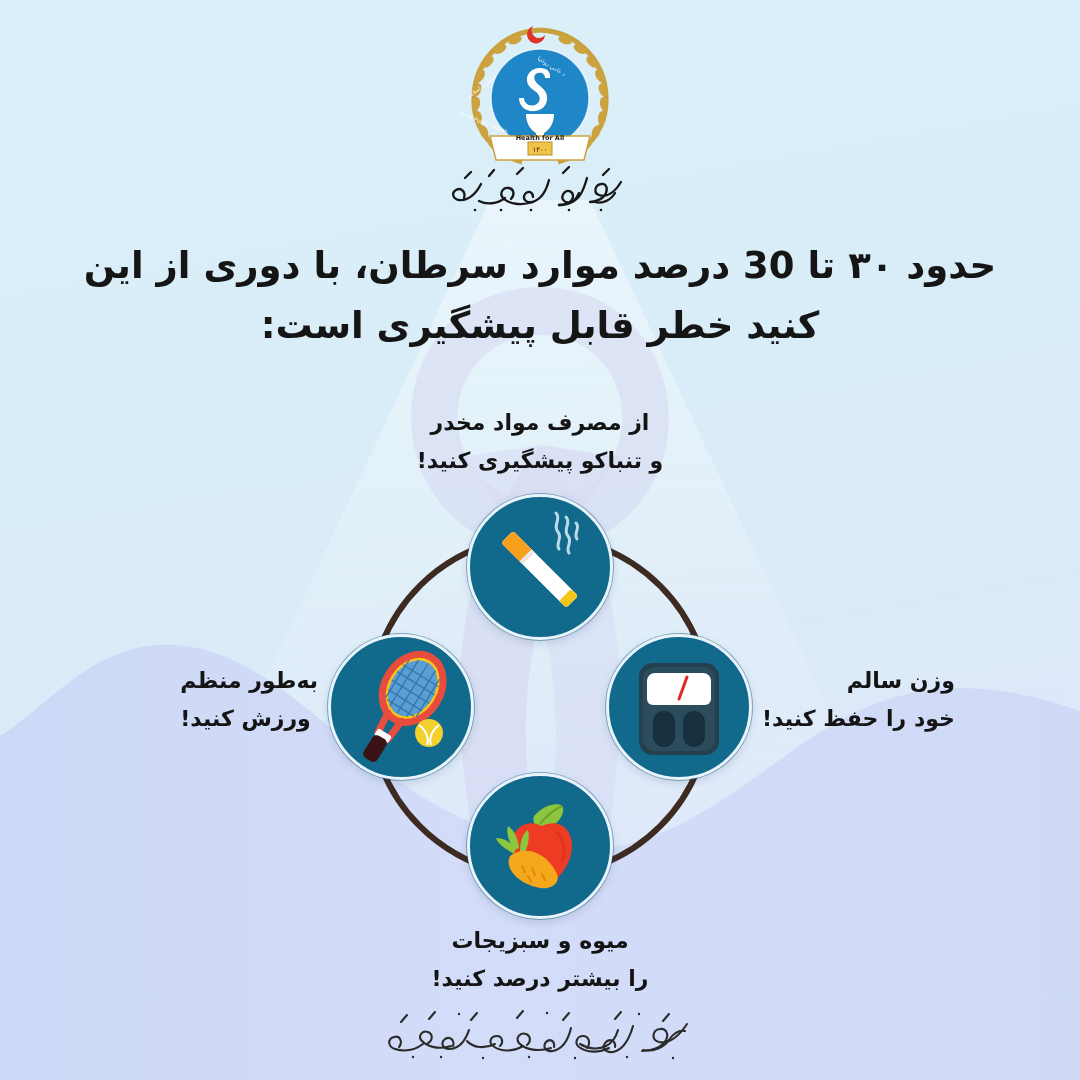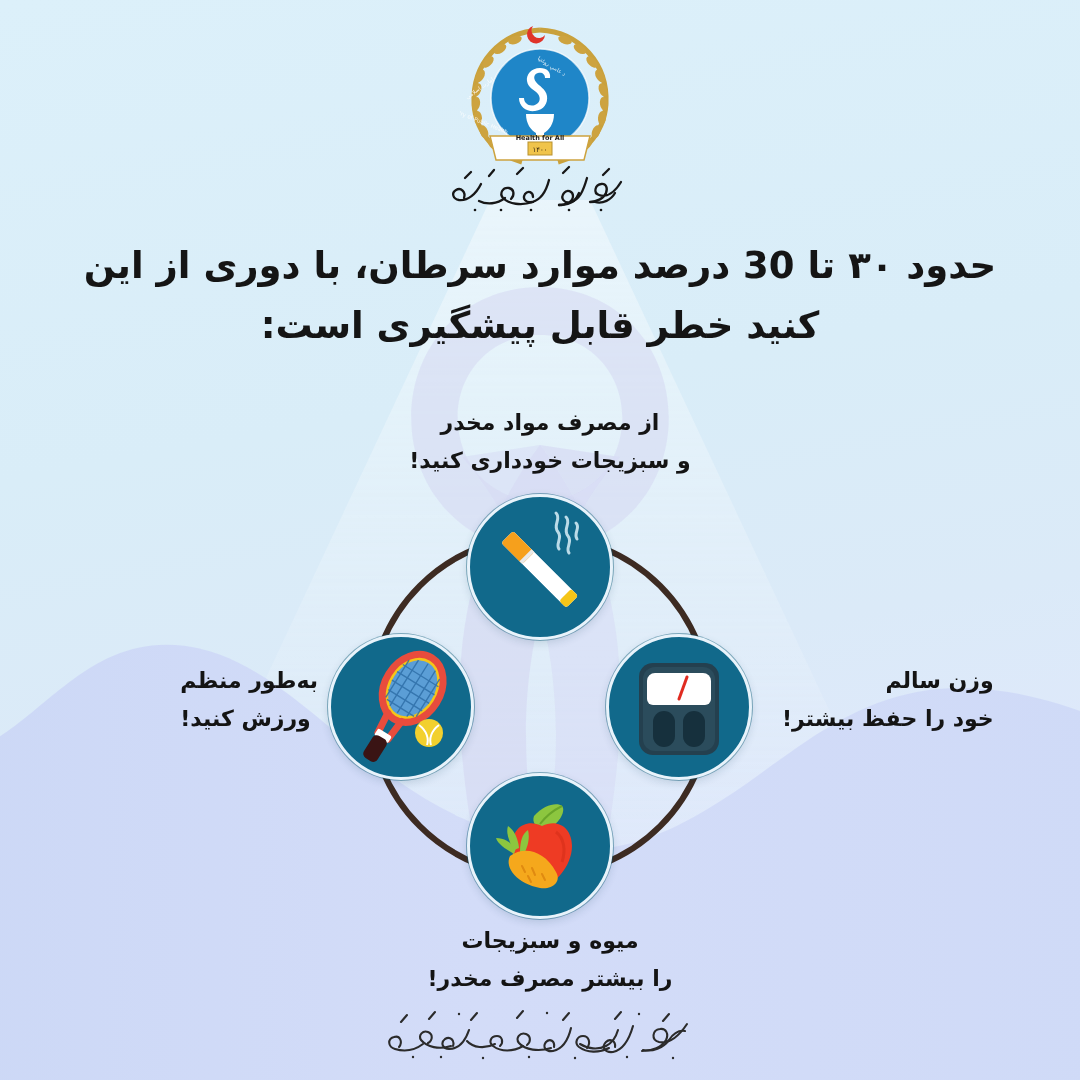--- a/index.html
+++ b/index.html
@@ -114,21 +114,21 @@
   
   .caption {
     position: absolute;
     color: #141414;
     font-size: 22px;
     font-weight: bold;
     line-height: 1.72;
     direction: rtl;
     white-space: nowrap;
   }
-  .caption .line { display: block; padding-left: 20px; }
+  .caption .line { display: block; }
 
   .cap-top    { top: 404px; left: 0; right: 0; text-align: center; }
   .cap-right  { top: 662px; left: 762px; text-align: right; }
   .cap-left   { top: 662px; right: 762px; text-align: left; }
   .cap-bottom { top: 922px; left: 0; right: 0; text-align: center; }
 
   
   .footer {
     position: absolute;
     bottom: 12px;
@@ -256,36 +256,36 @@
     </svg>
   </div>
 
   <div class="title">
     <span class="line">حدود ۳۰ تا 30 درصد موارد سرطان، با دوری از این</span>
     <span class="line">کنید خطر قابل پیشگیری است:</span>
   </div>
 
   <div class="caption cap-top">
     <span class="line">از مصرف مواد مخدر</span>
-    <span class="line">و سبزیجات خودداری کنید!</span>
+    <span class="line">و تنباکو پیشگیری کنید!</span>
   </div>
 
   <div class="caption cap-right">
     <span class="line">وزن سالم</span>
-    <span class="line">خود را حفظ بیشتر!</span>
+    <span class="line">خود را حفظ کنید!</span>
   </div>
 
   <div class="caption cap-left">
     <span class="line">به‌طور منظم</span>
     <span class="line">ورزش کنید!</span>
   </div>
 
   <div class="caption cap-bottom">
     <span class="line">میوه و سبزیجات</span>
-    <span class="line">را بیشتر مصرف مخدر!</span>
+    <span class="line">را بیشتر درصد کنید!</span>
   </div>
 
   <div class="wheel">
 
     <svg class="ring-svg" viewBox="0 0 420 420">
       <circle cx="210" cy="210" r="170" fill="none" stroke="#3d2b22" stroke-width="6"></circle>
     </svg>
 
     <div class="node node-top">
       <svg viewBox="0 0 140 140">

